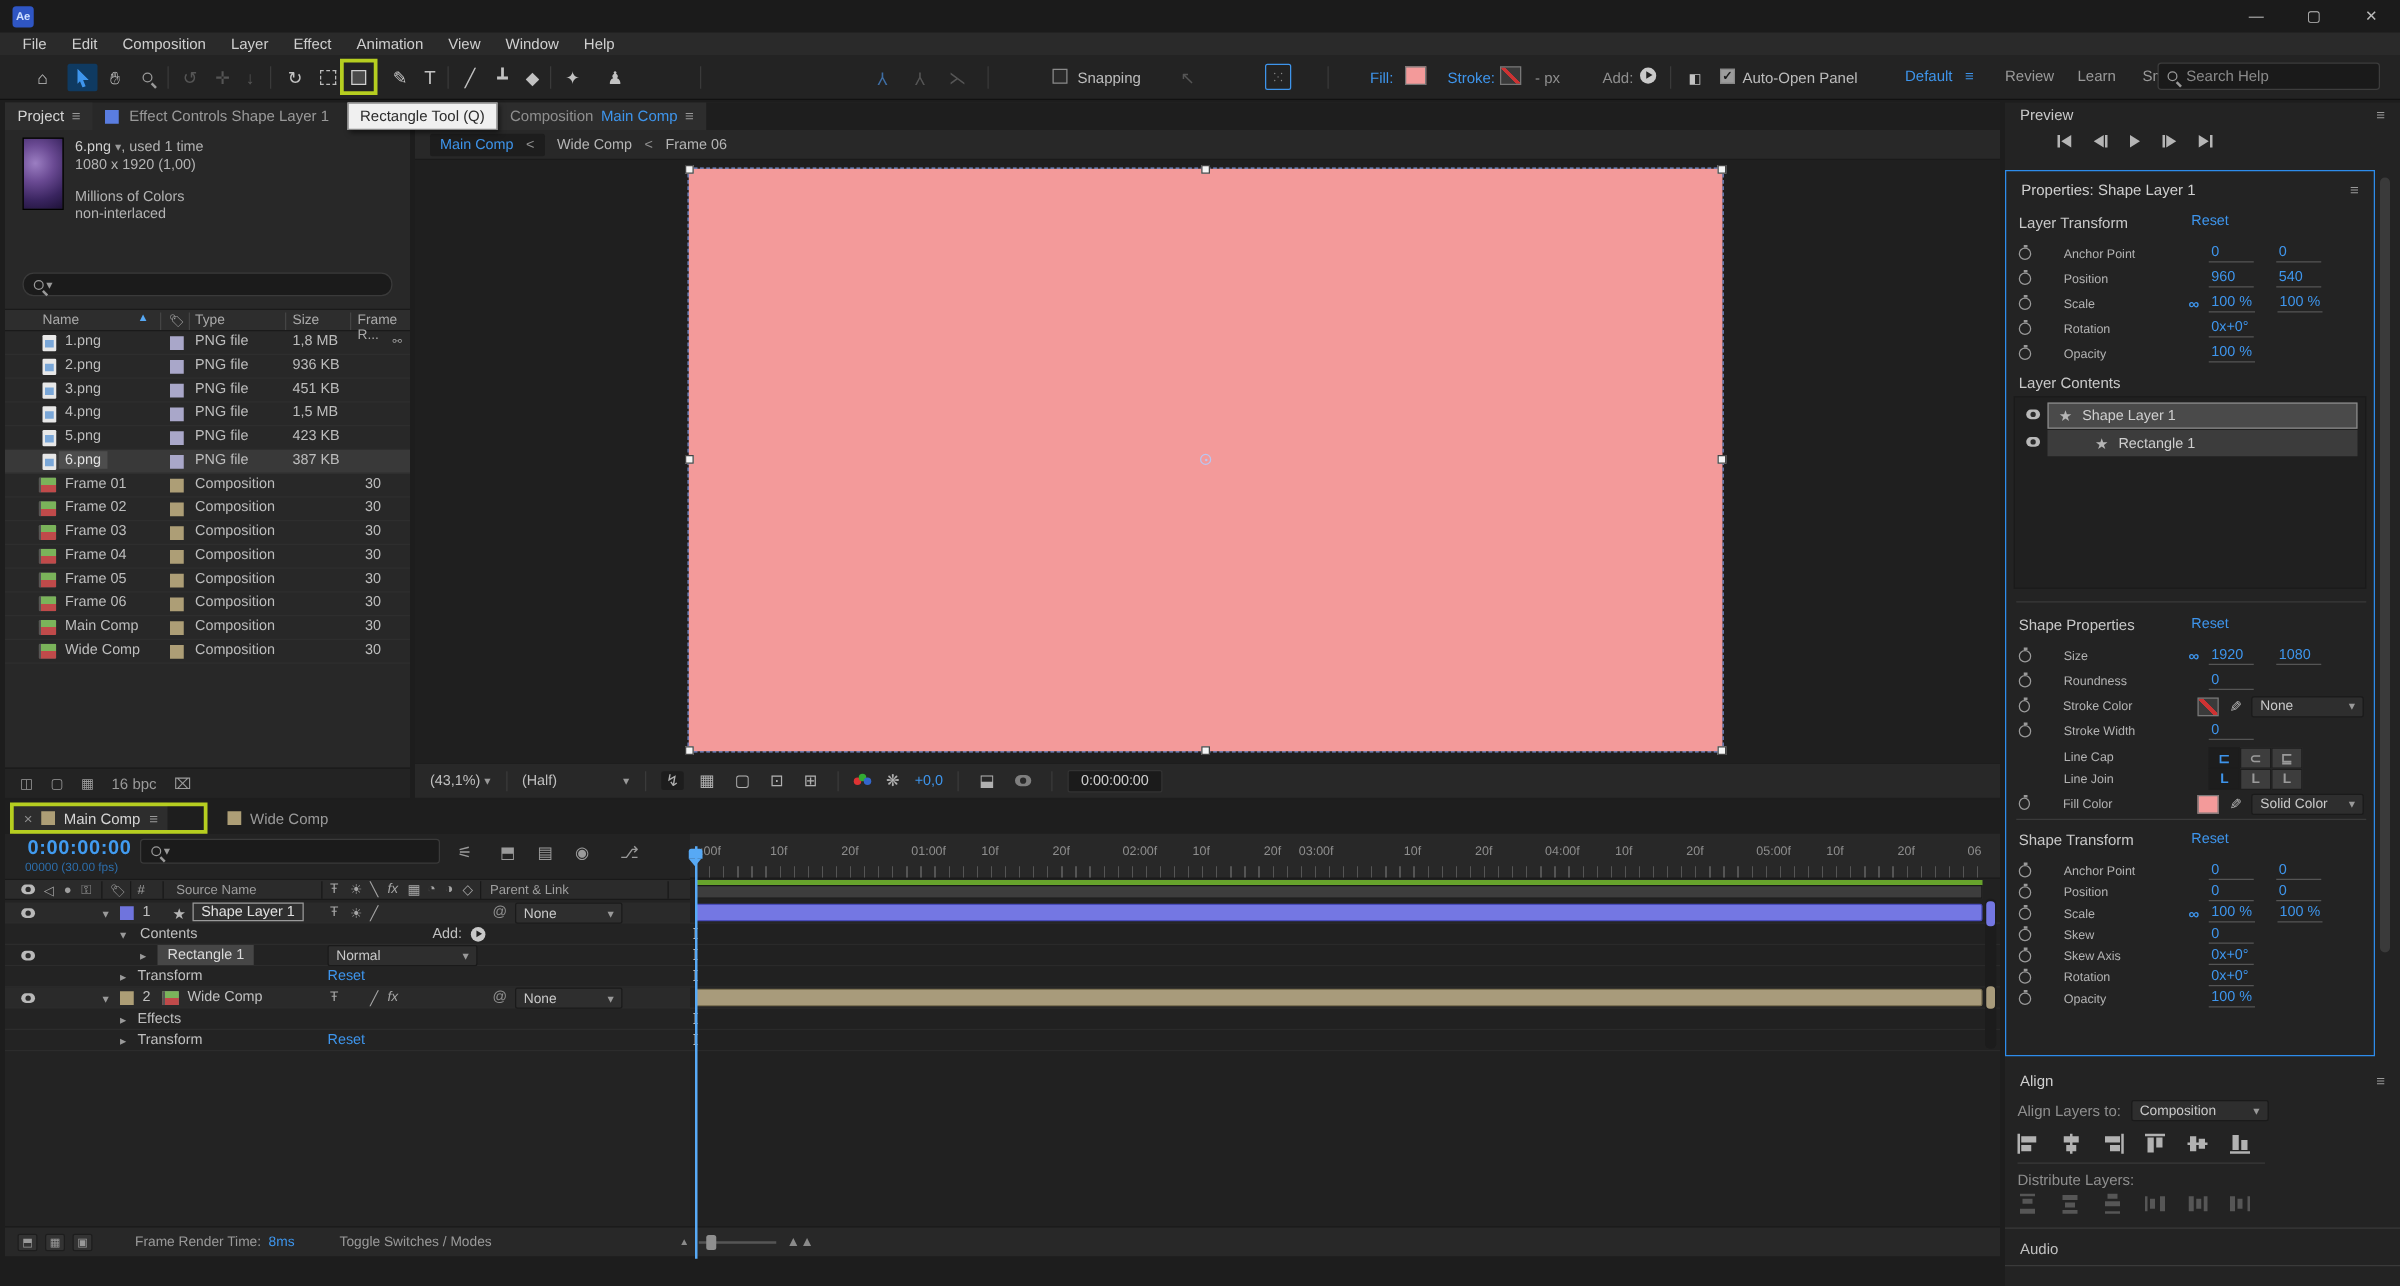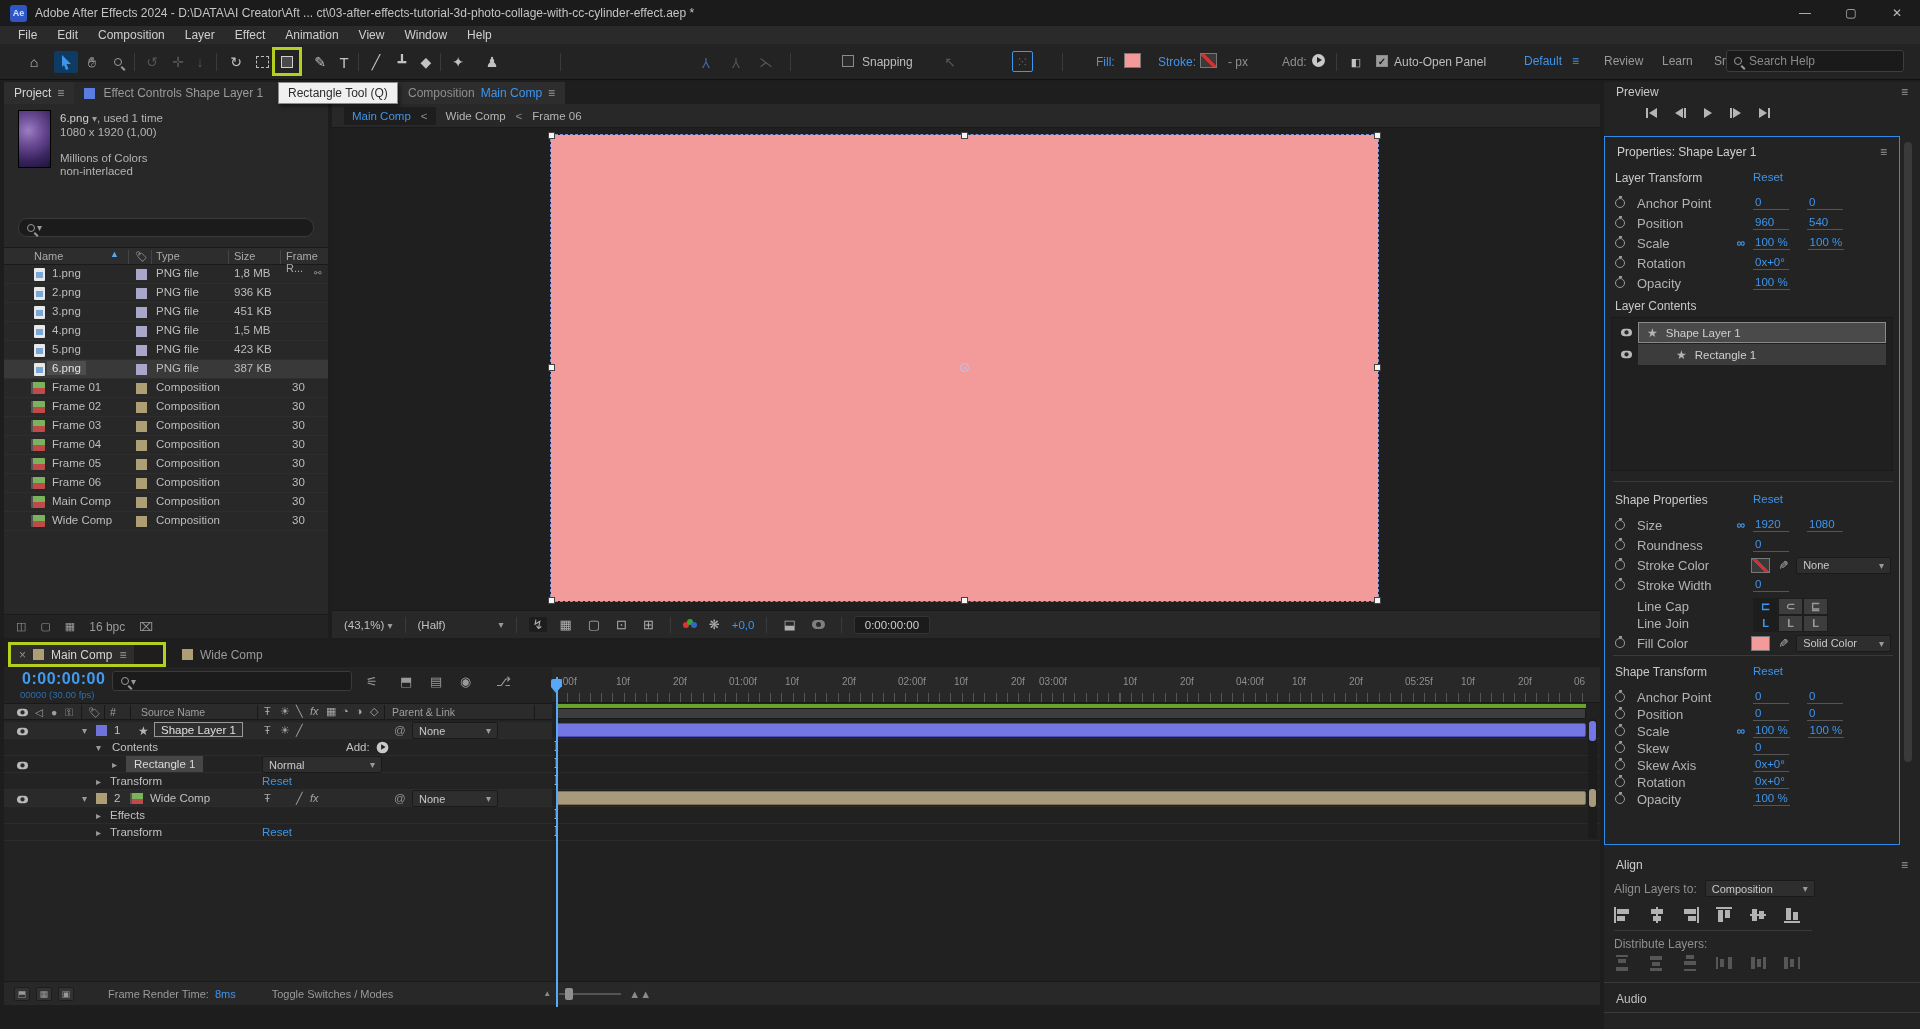--- a/index.html
+++ b/index.html
@@ -152,21 +152,21 @@
   #preview-head { position:absolute; left:0; top:0; width:316px; height:20px; display:flex; align-items:center;
                   justify-content:space-between; padding:0 12px; color:#c9c9c9; }
   #transport { position:absolute; left:42px; top:26px; display:flex; gap:18px; align-items:center; }
   .tp { display:flex; align-items:center; gap:1px; }
   .tri-l { width:0; height:0; border-top:5px solid transparent; border-bottom:5px solid transparent; border-right:8px solid #b5b5b5; }
   .tri-r { width:0; height:0; border-top:5px solid transparent; border-bottom:5px solid transparent; border-left:8px solid #b5b5b5; }
   .vbar { width:2px; height:10px; background:#b5b5b5; }
   #props-panel { position:absolute; left:0; top:54px; width:296px; height:709px; background:#232323; border:1px solid #2d8ceb; }
   .sec-title { color:#cfcfcf; font-size:12px; }
   .prow { position:absolute; left:10px; width:276px; height:20px; display:flex; align-items:center; }
-  .prow .plabel { width:116px; margin-left:12px; color:#b3b3b3; font-size:13px; }
+  .prow .plabel { width:116px; margin-left:26px; color:#b3b3b3; font-size:10px; }
   .prow .plink { width:24px; margin-left:-24px; text-align:center; }
   .pv { display:inline-block; min-width:36px; margin-right:18px; }
   #layer-contents-box { position:absolute; left:6px; top:180px; width:282px; height:154px; background:#202020; border:1px solid #1a1a1a; }
   .lc-row { position:absolute; left:0; width:282px; height:21px; display:flex; align-items:center; gap:8px; font-size:11.5px; color:#cfcfcf; }
   .lc-sel { position:absolute; left:26px; top:0; height:21px; display:flex; align-items:center; gap:8px; padding:0 8px; }
   .divider { position:absolute; left:8px; width:280px; height:1px; background:#3a3a3a; }
   .capbtn { width:25px; height:17px; background:#3d3d3d; border:1px solid #1d1d1d; display:flex; align-items:center;
             justify-content:center; color:#9a9a9a; font-size:11px; font-weight:bold; }
   .capbtn.on { background:#1d1d1d; color:#3e95ec; }
   #align-panel { position:absolute; left:0; top:772px; width:316px; }
@@ -175,21 +175,20 @@
   .al-btn.dis .ln { background:#565656; }
   #rp-scroll { position:absolute; left:300px; top:60px; width:8px; height:620px; background:#3a3a3a; border-radius:4px; }
 </style>
 </head>
 <body>
 
 <div id="app">
 
   <div class="abs" id="titlebar">
     <div class="ae-logo">Ae</div>
-    <div id="win-title">Adobe After Effects 2024 - D:\DATA\AI Creator\Aft ... ct\03-after-effects-tutorial-3d-photo-collage-with-cc-cylinder-effect.aep *</div>
     <div id="win-controls">
       <div class="winbtn">—</div>
       <div class="winbtn">▢</div>
       <div class="winbtn">✕</div>
     </div>
   </div>
 
   <div class="abs" id="menubar">
     <span class="menu-item">File</span>
     <span class="menu-item">Edit</span>
@@ -610,21 +609,21 @@
         <span class="ruler-label" style="left:290px">20f</span>
         <span class="ruler-label" style="left:346px">02:00f</span>
         <span class="ruler-label" style="left:402px">10f</span>
         <span class="ruler-label" style="left:459px">20f</span>
         <span class="ruler-label" style="left:487px">03:00f</span>
         <span class="ruler-label" style="left:571px">10f</span>
         <span class="ruler-label" style="left:628px">20f</span>
         <span class="ruler-label" style="left:684px">04:00f</span>
         <span class="ruler-label" style="left:740px">10f</span>
         <span class="ruler-label" style="left:797px">20f</span>
-        <span class="ruler-label" style="left:853px">05:25f</span>
+        <span class="ruler-label" style="left:853px">05:00f</span>
         <span class="ruler-label" style="left:909px">10f</span>
         <span class="ruler-label" style="left:966px">20f</span>
         <span class="ruler-label" style="left:1022px">06</span>
         <div id="ruler-ticks"></div>
       </div>
       <div id="workarea-bar"></div>
       <div id="workarea-gray"></div>
 
       <div class="track-row" style="top:55px">
         <div class="layer-bar" style="background:#7477e3; border:1px solid #4a4dbb"></div>

